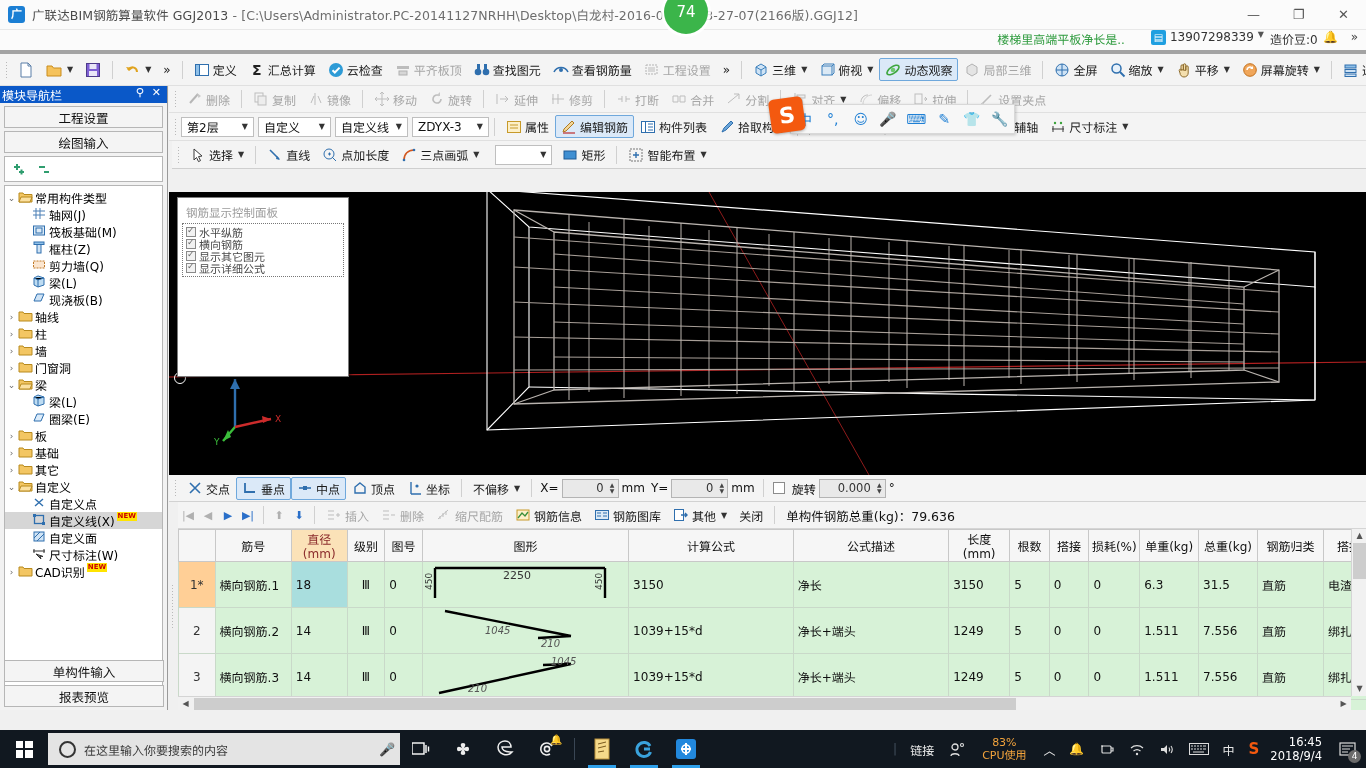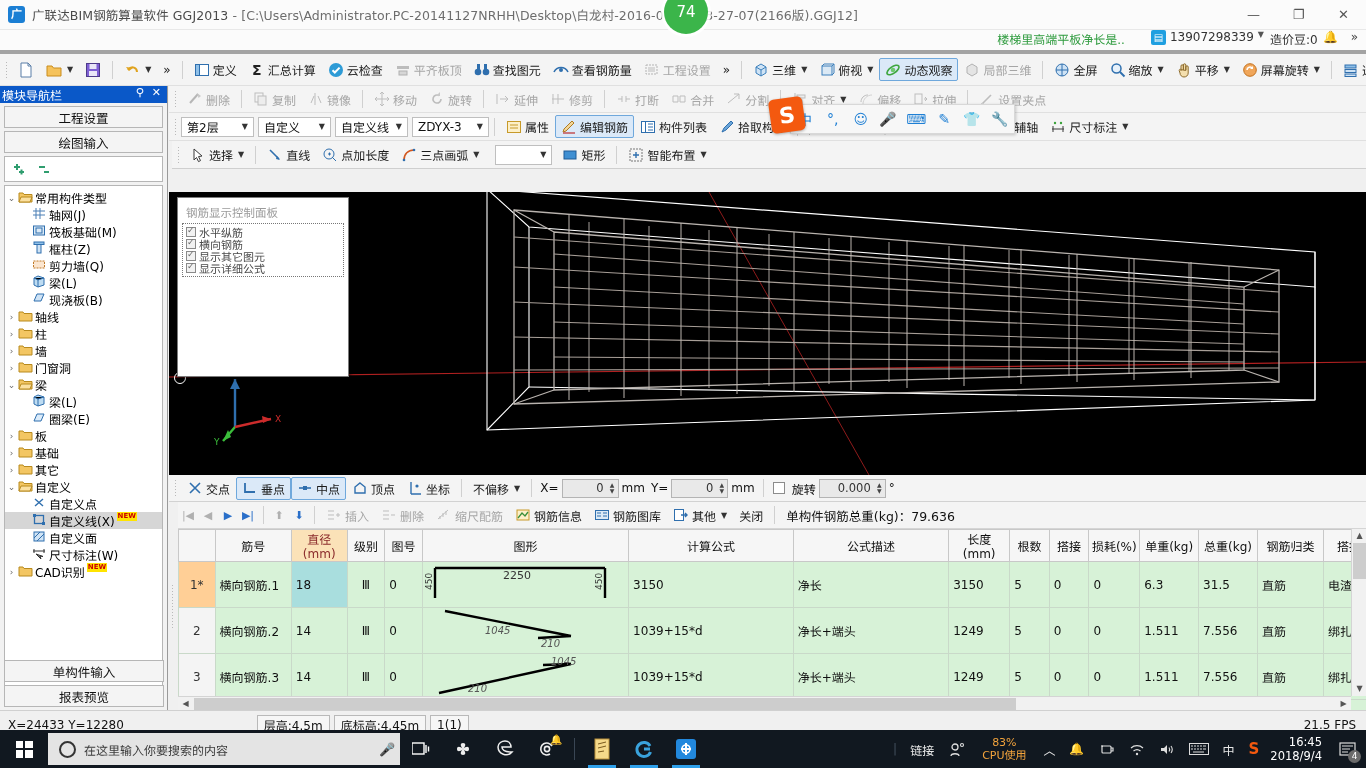--- a/index.html
+++ b/index.html
@@ -1278,27 +1278,20 @@
       <div class="vthumb"></div>
       <div class="varrow" style="bottom:0">▼</div>
     </div>
     <div class="hscroll">
       <div class="harrow" style="left:0">◀</div>
       <div class="hthumb"></div>
       <div class="harrow" style="right:0">▶</div>
     </div>
   </div>
 
-  <div class="statusbar">
-    <div class="sbplain">X=24433  Y=12280</div>
-    <div class="sbcell" style="margin-left:125px">层高:4.5m</div>
-    <div class="sbcell">底标高:4.45m</div>
-    <div class="sbcell">1(1)</div>
-    <div class="fps">21.5  FPS</div>
-  </div>
 
   <div class="taskbar">
     <div class="startbtn">
       <span class="winlogo">
           <i></i>
           <i></i>
           <i></i>
           <i></i>
         </span>
     </div>

